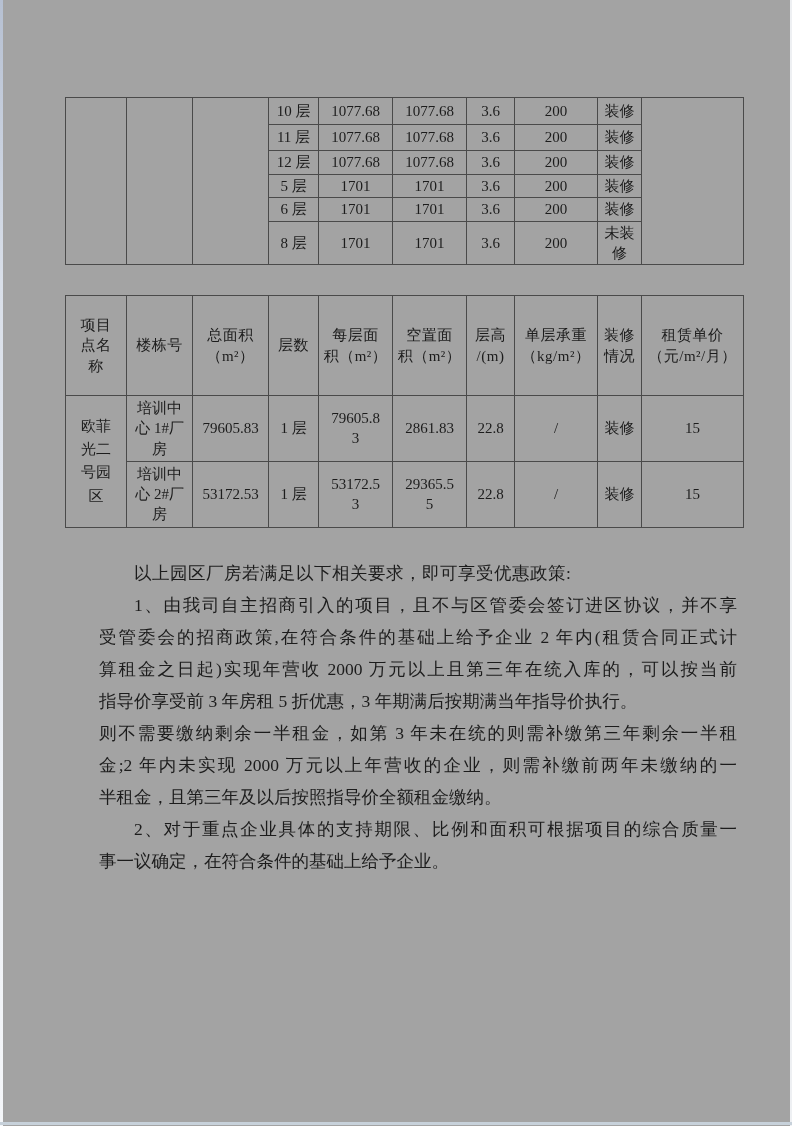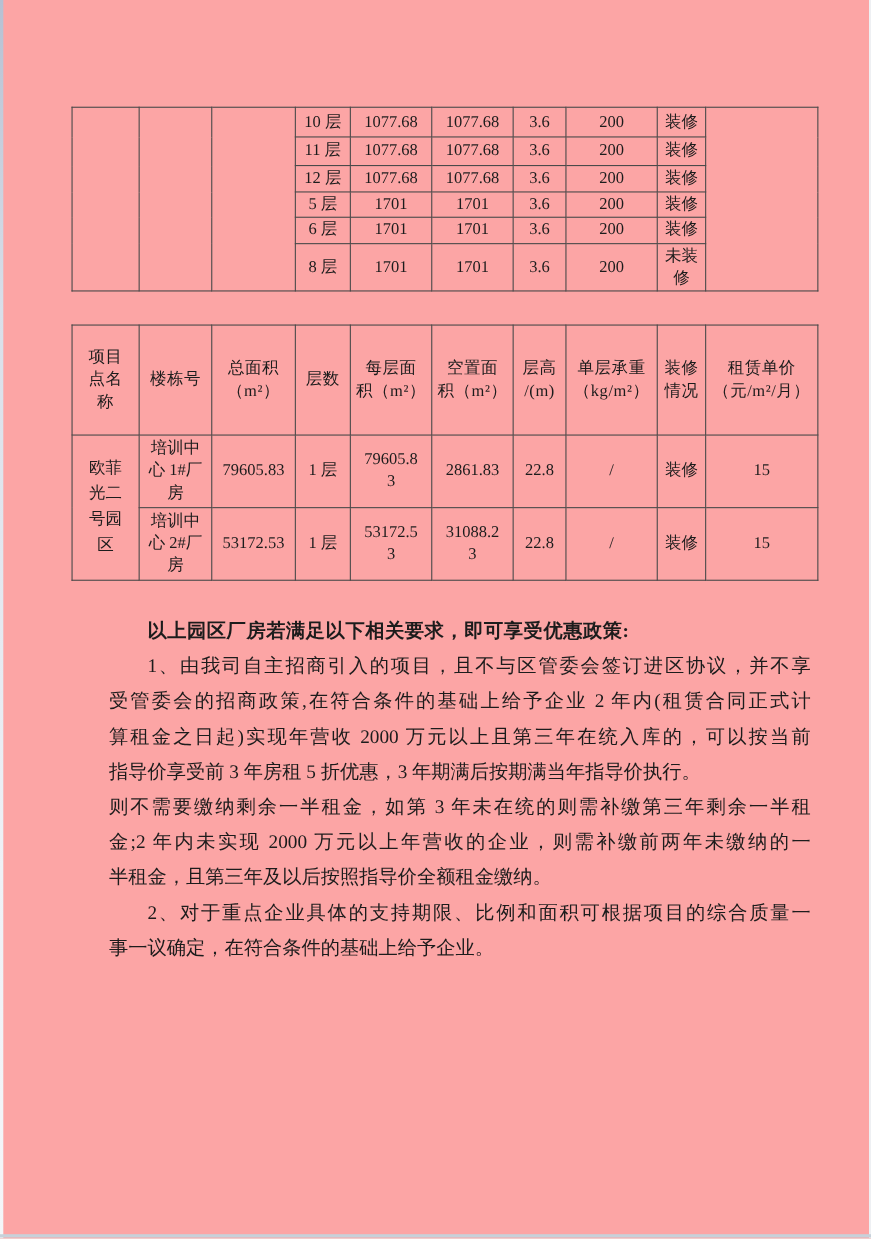--- a/index.html
+++ b/index.html
@@ -1,18 +1,18 @@
 <!DOCTYPE html>
 <html><head>
 <meta charset="utf-8">
 <style>
   html,body { margin:0; padding:0; background:#e9e9e9; }
   .page {
     position:relative; width:792px; height:1126px; margin:0 auto;
-    background:#fca5a5; overflow:hidden;
+    background:#a3a3a3; overflow:hidden;
     font-family:"Liberation Serif","DejaVu Serif",serif;
     color:#1c1c1c;
   }
   
   .edge-left  { position:absolute; left:0; top:0; width:3px; height:100%;
                 background:linear-gradient(180deg,#b6c0d2 0%,#d9dfe9 25%,#eef1f6 70%,#f4f6f9 100%); }
   .edge-bottom{ position:absolute; left:0; bottom:1px; width:100%; height:3px; background:#c7d1da; }
   .edge-right { position:absolute; right:0; top:0; width:2px; height:100%; background:#eef0f3; }
 
   table.tbl { position:absolute; border-collapse:collapse; table-layout:fixed; }
@@ -31,21 +31,21 @@
   td.total    { padding:0 4px; }
 
   .section-heading { position:absolute; left:99px; top:266px; width:644px;
                      font-size:17px; text-indent:30px; white-space:nowrap; }
   .section-heading .b { font-weight:700; letter-spacing:1px; }
 
   .policy { position:absolute; left:99px; top:557px; width:638px; font-size:17.5px; }
   .policy .line { height:32px; line-height:32px; }
   .policy .full { text-align:justify; text-align-last:justify; }
   .policy .indent { text-indent:35px; }
-  .policy .bold { font-weight:700; letter-spacing:0.5px; }
+  .policy .bold { font-weight:400; letter-spacing:0.5px; }
 </style>
 </head>
 <body>
 
 <div class="page">
   <div class="edge-left"></div>
   <div class="edge-right"></div>
   <div class="edge-bottom"></div>
 
   <table class="tbl tbl-top">
@@ -163,21 +163,21 @@
       <td>22.8</td>
       <td>/</td>
       <td>装修</td>
       <td>15</td>
     </tr>
     <tr style="height:65px">
       <td class="building">培训中心 2#厂房</td>
       <td class="total">53172.53</td>
       <td>1 层</td>
       <td class="num-wrap">53172.53</td>
-      <td class="num-wrap">31088.23</td>
+      <td class="num-wrap">29365.55</td>
       <td>22.8</td>
       <td>/</td>
       <td>装修</td>
       <td>15</td>
     </tr>
   </tbody>
     </table>
 
   <div class="policy">
     <div class="line bold indent">以上园区厂房若满足以下相关要求，即可享受优惠政策:</div>

